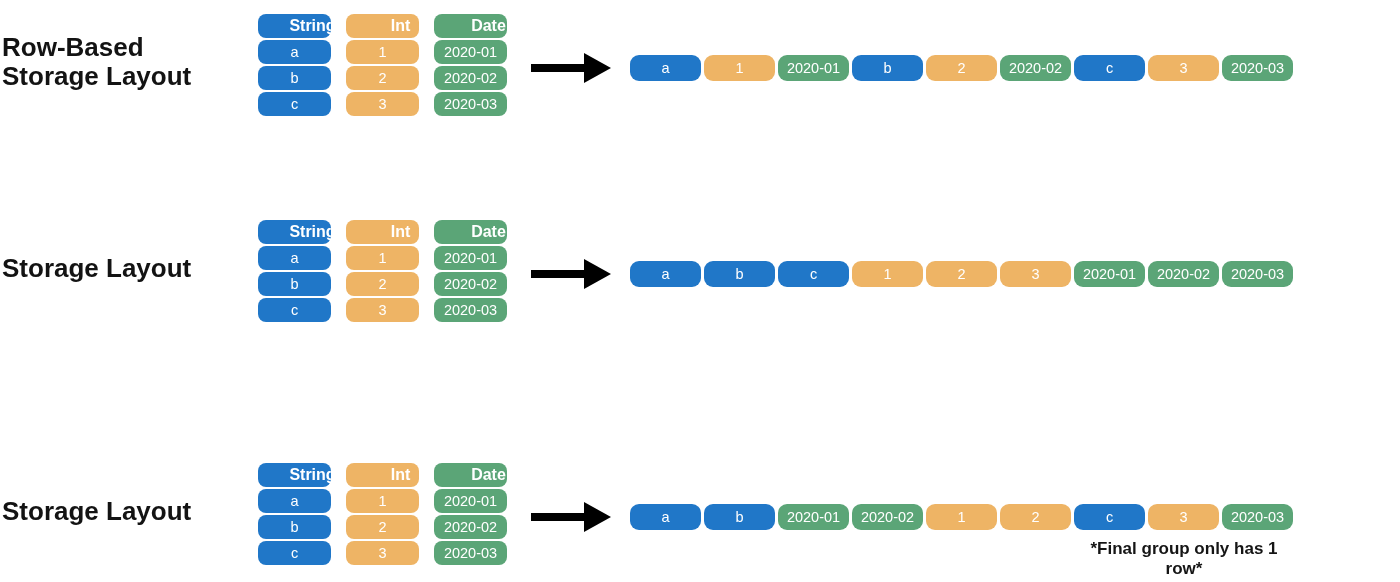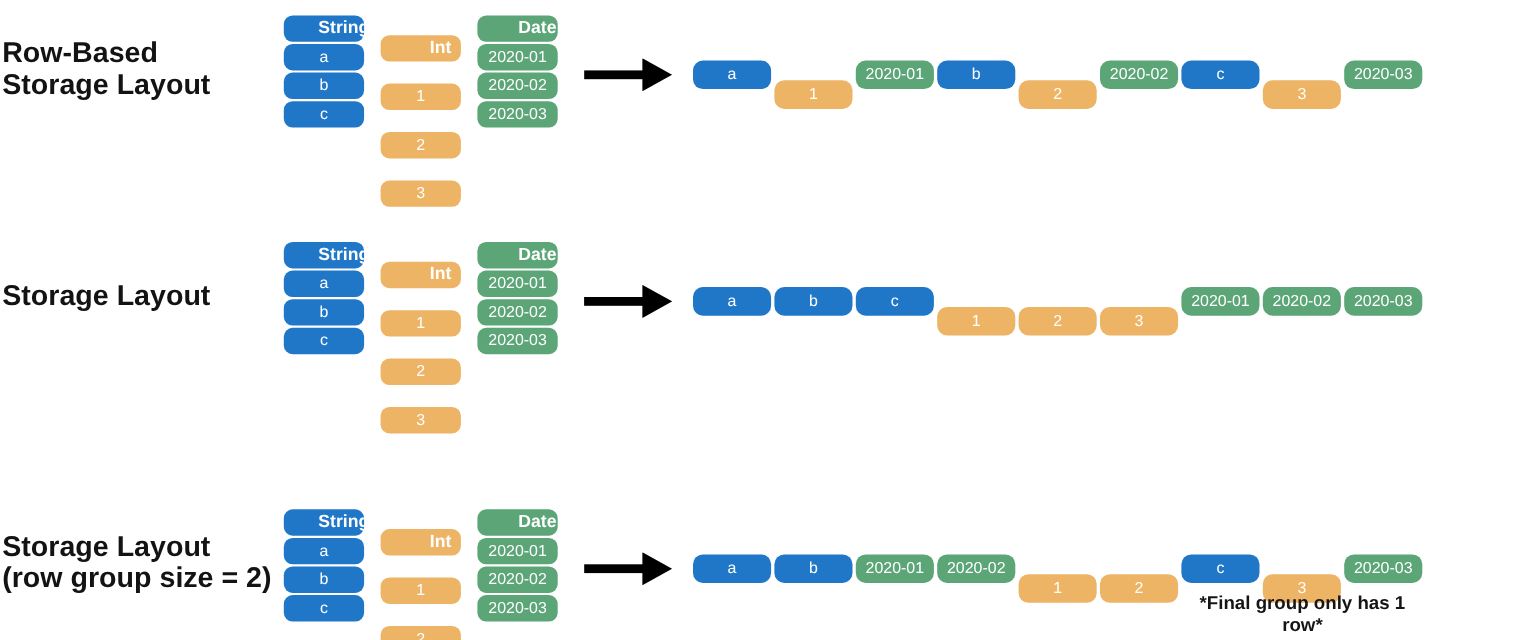--- a/index.html
+++ b/index.html
@@ -104,21 +104,21 @@
     left: 1072px;
     top: 82px;
     width: 224px;
     text-align: center;
     color: #151515;
     font-size: 17px;
     font-weight: 600;
   }
 
   .blue   { background: var(--blue, #2077C8); }
-  .orange { background: var(--orange, #EEB465); margin-top: 18px; }
+  .orange { background: var(--orange, #EEB465); }
   .green  { background: var(--green, #5BA577); }
 </style>
 </head>
 <body>
 
 <div id="canvas">
   <div class="section">
     <div class="title">
         <div class="title-line">Row-Based</div>
         <div class="title-line">Storage Layout</div>
@@ -199,21 +199,20 @@
         <div class="seq-pill green">2020-01</div>
         <div class="seq-pill green">2020-02</div>
         <div class="seq-pill green">2020-03</div>
       </div>
 
   </div>
 
   <div class="section">
     <div class="title">
         <div class="title-line">Storage Layout</div>
-        <div class="title-line">(row group size = 2)</div>
       </div>
     <div class="table">
         <div class="tcol">
           <div class="pill header blue">String</div>
           <div class="pill blue">a</div>
           <div class="pill blue">b</div>
           <div class="pill blue">c</div>
         </div>
         <div class="tcol">
           <div class="pill header orange">Int</div>

